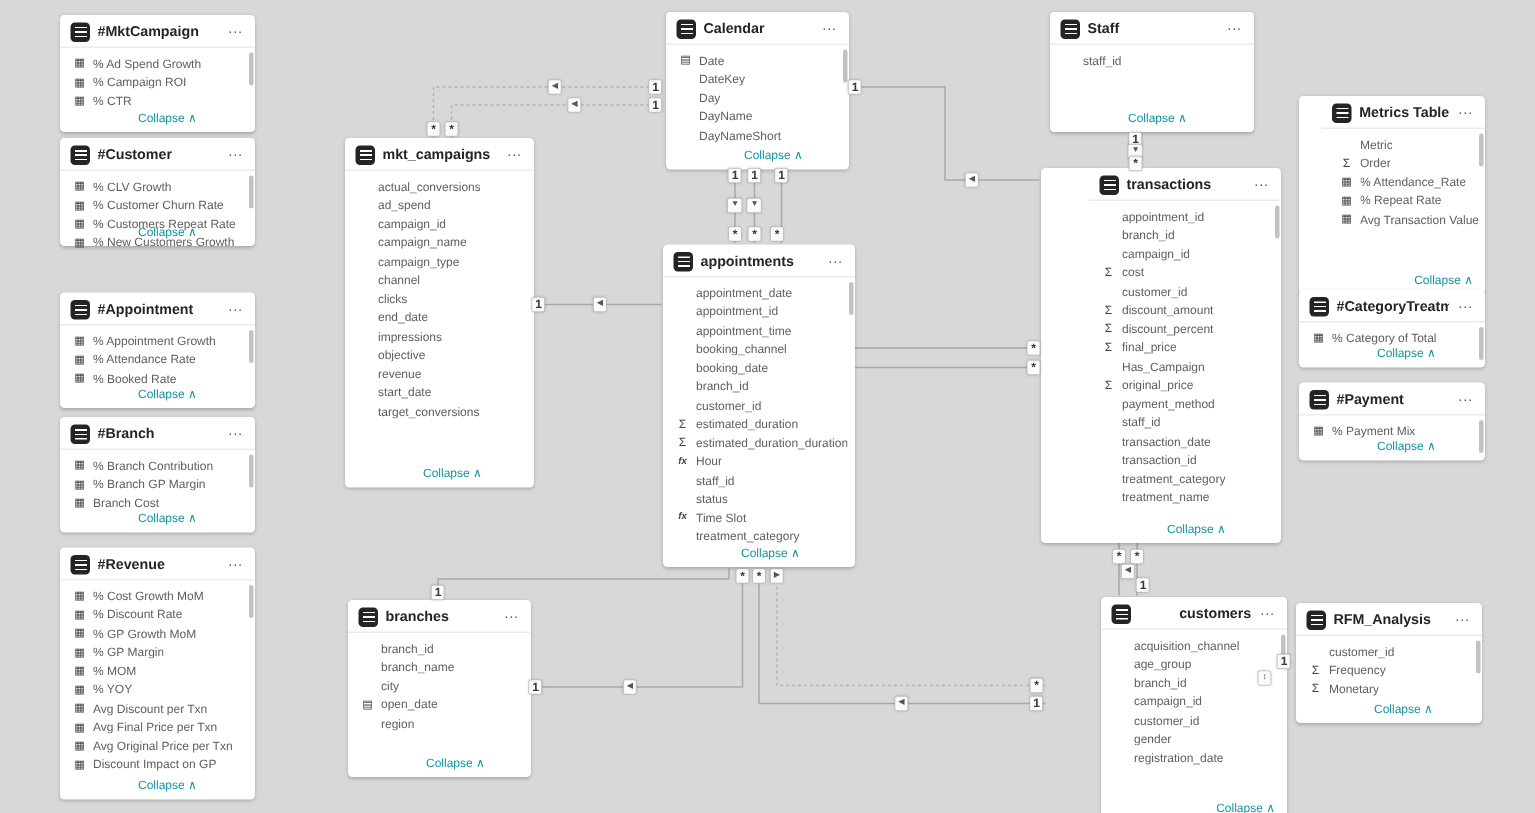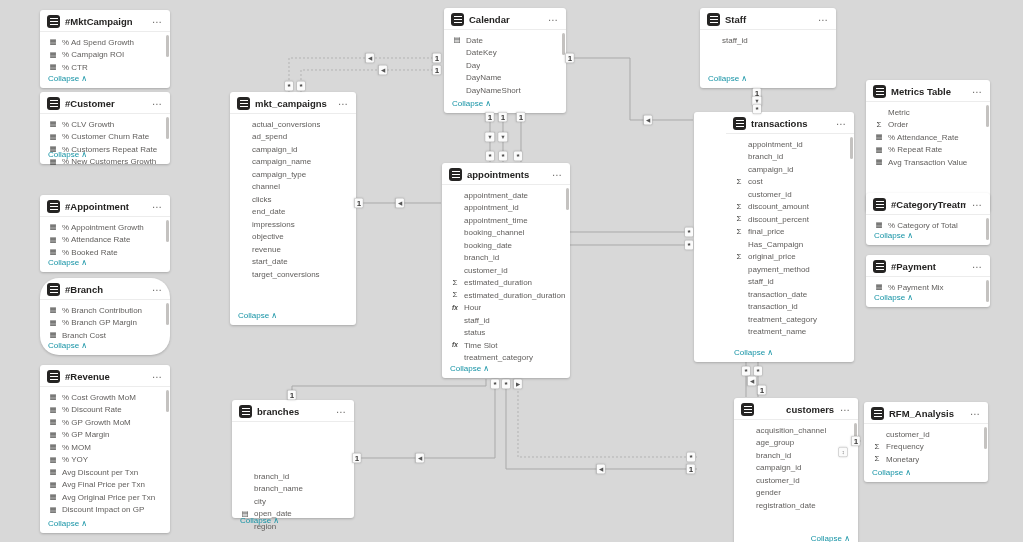--- a/index.html
+++ b/index.html
@@ -18,21 +18,21 @@
         white-space:nowrap;overflow:hidden;}
   .menu{color:#605e5c;font-size:10px;letter-spacing:.5px;line-height:6px;
         padding:0 1px 4px 1px;cursor:pointer;}
   .fields{padding:4px 4px 0 8px;flex:1;display:flex;flex-direction:column;min-height:0;}
   .frow{display:flex;align-items:center;gap:4px;height:12.5px;flex:0 0 auto;}
   .ficon{width:10px;flex:0 0 auto;font-size:7.5px;color:#464644;
         text-align:center;line-height:10px;}
   .ficon.fx{font-style:italic;font-size:6.5px;font-weight:bold;}
   .ficon.sigma{font-size:8px;}
   .flabel{font-size:8px;color:#605e5c;white-space:nowrap;overflow:hidden;}
-  .collapse{padding:2px 8px 5px 8px;font-size:8px;cursor:pointer;flex:0 0 auto;}
+  .collapse{padding:2px 8px 5px 8px;font-size:8px;cursor:pointer;flex:0 0 auto;margin-left:44px;}
   .sbar{position:absolute;right:1.5px;top:25px;width:3px;height:22px;
         background:#c4c2c0;border-radius:2px;}
   .chip{position:absolute;transform:translate(-50%,-50%);background:#fbfbfb;
         box-shadow:0 0 0 0.5px #bdbdbd,0 0 2px rgba(0,0,0,.25);font-size:8px;color:#3b3a39;
         padding:0 2px;line-height:9px;min-width:4px;text-align:center;z-index:30;
         font-weight:bold;border-radius:1px;}
   .chip.arrow{font-size:5.5px;color:#555;font-weight:normal;line-height:9px;}
 </style>
 </head>
 <body>
@@ -129,21 +129,21 @@
       <span class="flabel">% Attendance Rate</span>
         </div>
         <div class="frow">
           <span class="ficon">▦</span>
       <span class="flabel">% Booked Rate</span>
         </div>
       </div>
       <div class="collapse" style="color: rgb(21, 147, 165);">Collapse ∧</div>
       <div class="sbar"></div>
     </div>
-    <div class="card" style="left: 40px; top: 278px; width: 130px; height: 77px; border-radius: 19px;">
+    <div class="card" style="left: 40px; top: 278px; width: 130px; height: 77px;">
       <div class="card-header">
         <span class="tbl-icon">
           <i></i>
         </span>
     <span class="title">#Branch</span>
     <span class="menu">...</span>
       </div>
       <div class="fields">
         <div class="frow">
           <span class="ficon">▦</span>
@@ -466,21 +466,21 @@
       <span class="flabel">treatment_category</span>
         </div>
         <div class="frow">
           <span class="ficon"></span>
       <span class="flabel">treatment_name</span>
         </div>
       </div>
       <div class="collapse" style="color: rgb(21, 147, 165);">Collapse ∧</div>
       <div class="sbar"></div>
     </div>
-    <div class="card" style="left: 866px; top: 80px; width: 124px; height: 132px;">
+    <div class="card" style="left: 866px; top: 64px; width: 124px; height: 132px; align-items: flex-end;">
       <div class="card-header">
         <span class="tbl-icon">
           <i></i>
         </span>
     <span class="title">Metrics Table</span>
     <span class="menu">...</span>
       </div>
       <div class="fields">
         <div class="frow">
           <span class="ficon"></span>
@@ -533,21 +533,21 @@
       </div>
       <div class="fields">
         <div class="frow">
           <span class="ficon">▦</span>
       <span class="flabel">% Payment Mix</span>
         </div>
       </div>
       <div class="collapse" style="color: rgb(21, 147, 165);">Collapse ∧</div>
       <div class="sbar"></div>
     </div>
-    <div class="card" style="left: 232px; top: 400px; width: 122px; height: 118px; gap: 44px;">
+    <div class="card" style="left: 232px; top: 400px; width: 122px; height: 118px;">
       <div class="card-header">
         <span class="tbl-icon">
           <i></i>
         </span>
     <span class="title">branches</span>
     <span class="menu">...</span>
       </div>
       <div class="fields">
         <div class="frow">
           <span class="ficon"></span>

